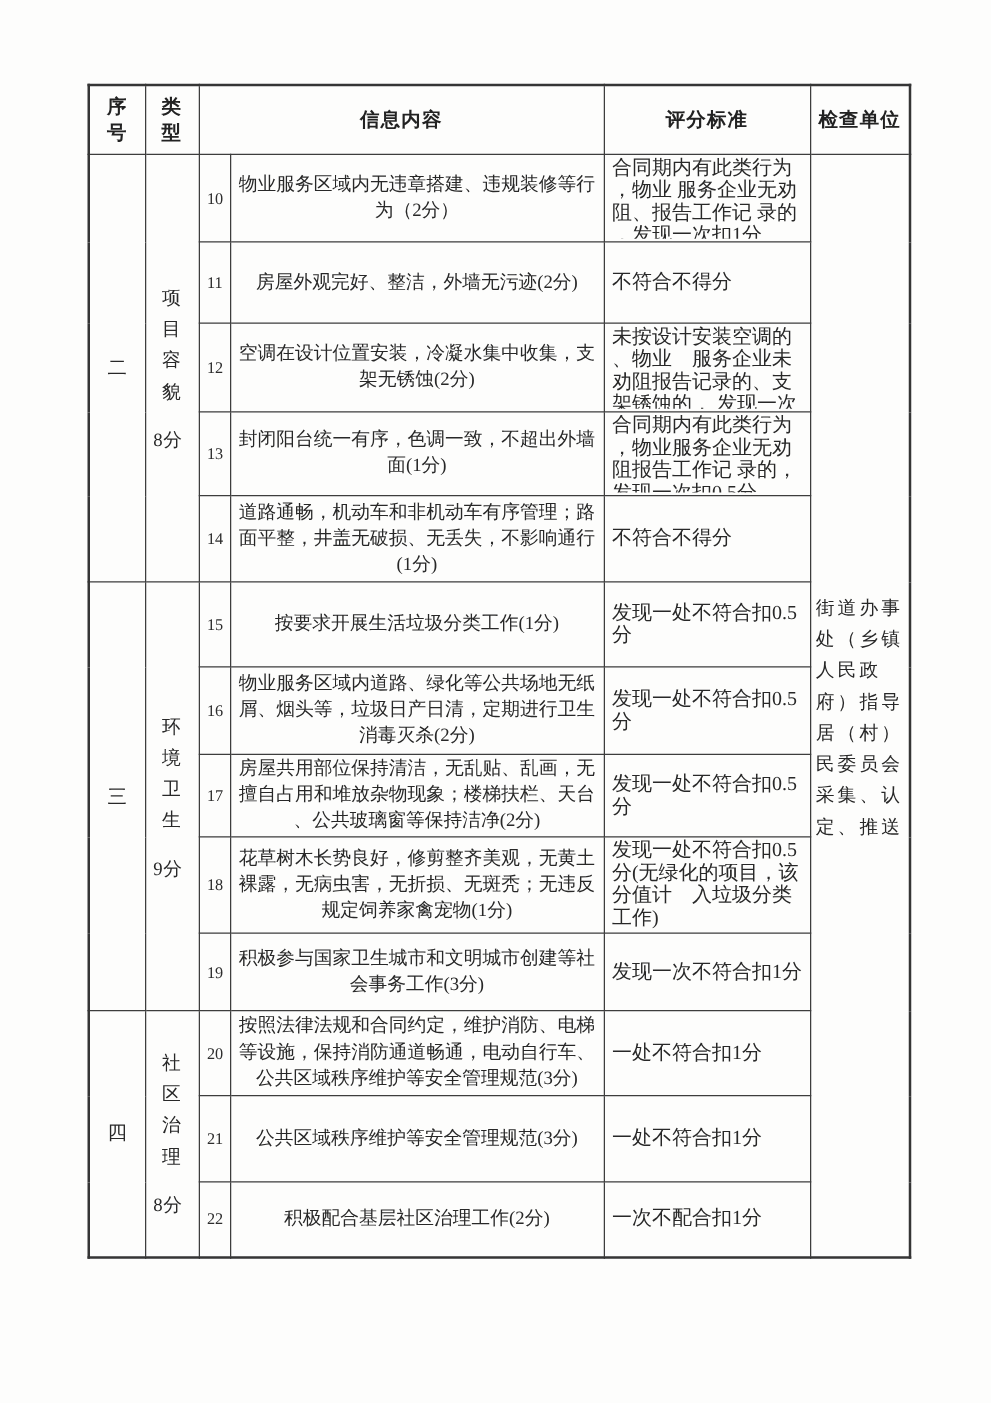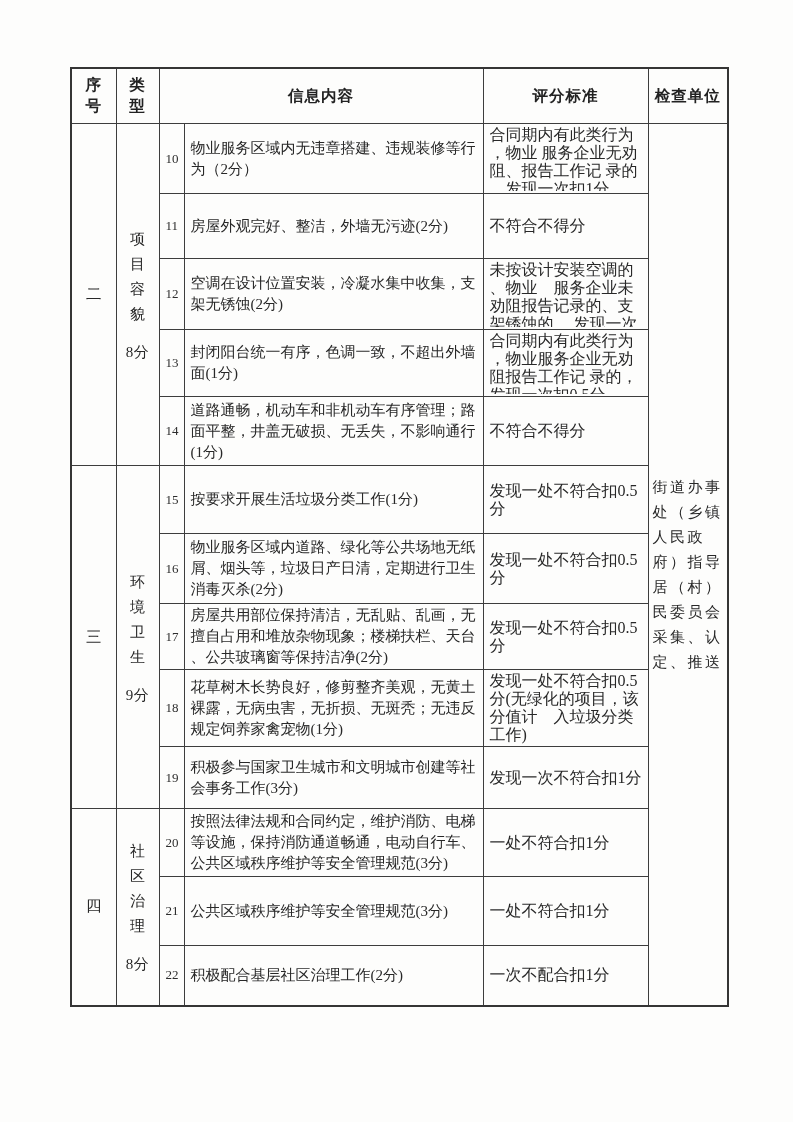--- a/index.html
+++ b/index.html
@@ -26,30 +26,30 @@
     overflow: hidden;
   }
   th {
     font-size: 15.5px;
     font-weight: bold;
     text-align: center;
     letter-spacing: 1px;
     color: #222;
   }
   td.sec  { text-align: center; font-size: 15.5px; }
-  td.type { text-align: center; font-size: 15px; margin-top: 40px; }
+  td.type { font-size: 15px; margin-top: 40px; }
   .vert   { width: 16px; margin: 0 auto; word-break: break-all; line-height: 25px; }
   .score  { margin-top: 16px; letter-spacing: 0.5px; }
   td.num  { text-align: center; font-size: 13px; color: #2d2d2d; margin-top: 48px; }
   td.content {
     padding: 1px 6px;
     font-size: 15px;
     line-height: 21px;
     line-break: anywhere;
-    text-align: left;
+    text-align: center;
     margin-left: 20px;
   }
   td.crit {
     padding: 2px 6px;
     font-size: 16px;
     line-height: 18px;
     line-break: anywhere;
     text-align: left;
   }
   td.crit.top { vertical-align: top; }

